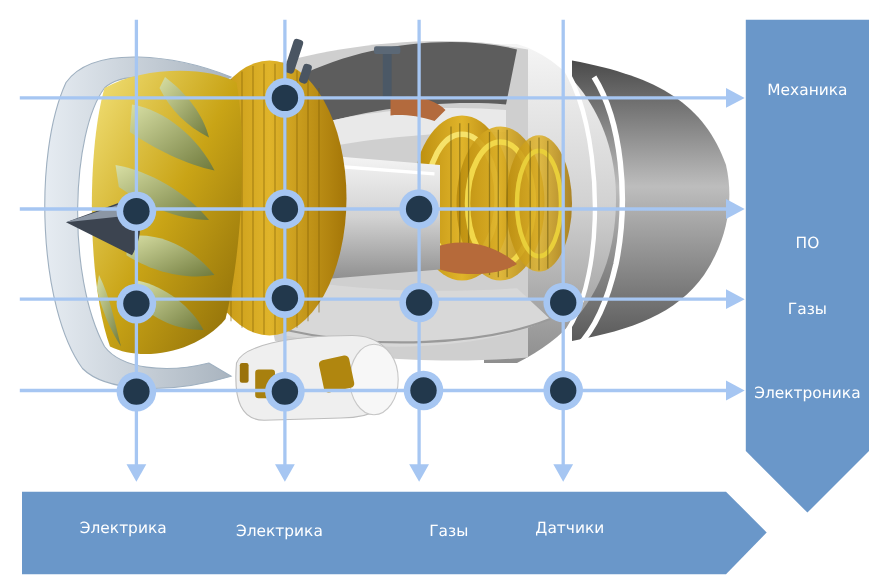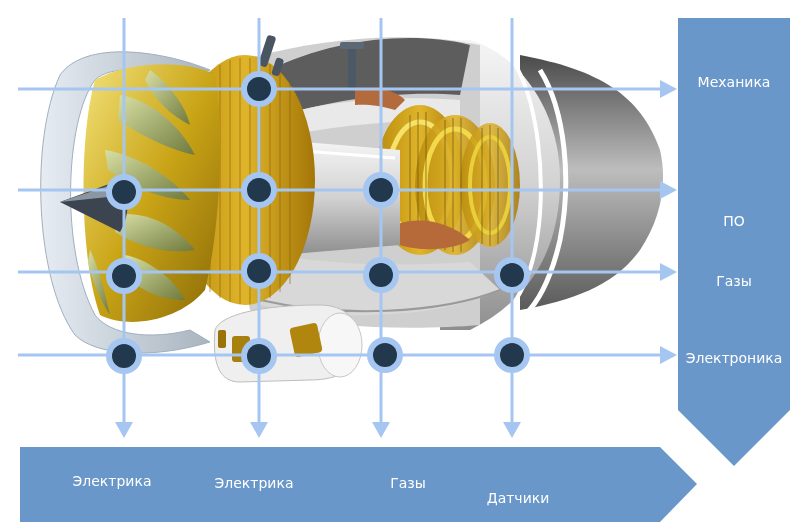--- a/index.html
+++ b/index.html
@@ -211,14 +211,14 @@
 
   
   <div class="lbl" style="left:734px; top:82px;">Механика</div>
   <div class="lbl" style="left:734px; top:186px;margin-top:35px;">ПО</div>
   <div class="lbl" style="left:734px; top:281px;">Газы</div>
   <div class="lbl" style="left:734px; top:358px;">Электроника</div>
 
   <div class="lbl" style="left:112px; top:481px;">Электрика</div>
   <div class="lbl" style="left:254px; top:483px;">Электрика</div>
   <div class="lbl" style="left:408px; top:483px;">Газы</div>
-  <div class="lbl" style="left:518px; top:498px;">Датчики</div>
+  <div class="lbl" style="left:518px; top:481px;">Датчики</div>
 </div>
 
 </body></html>

